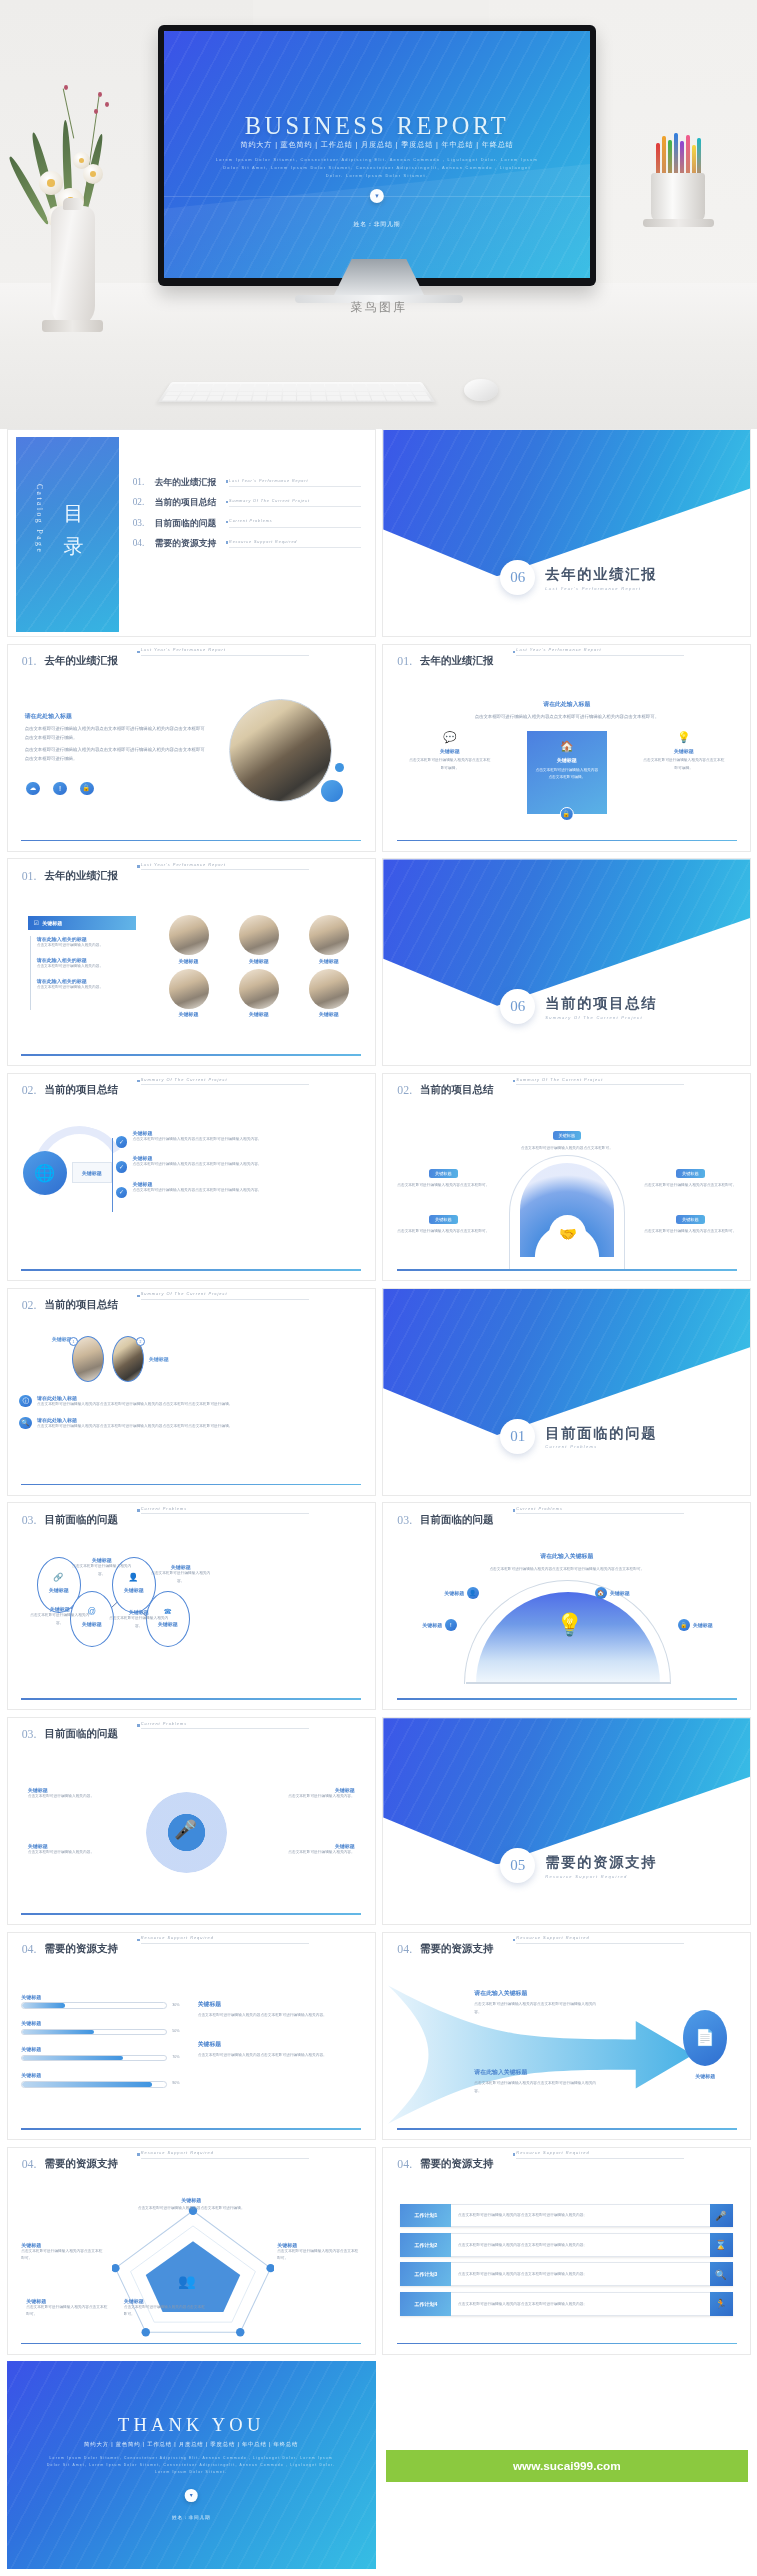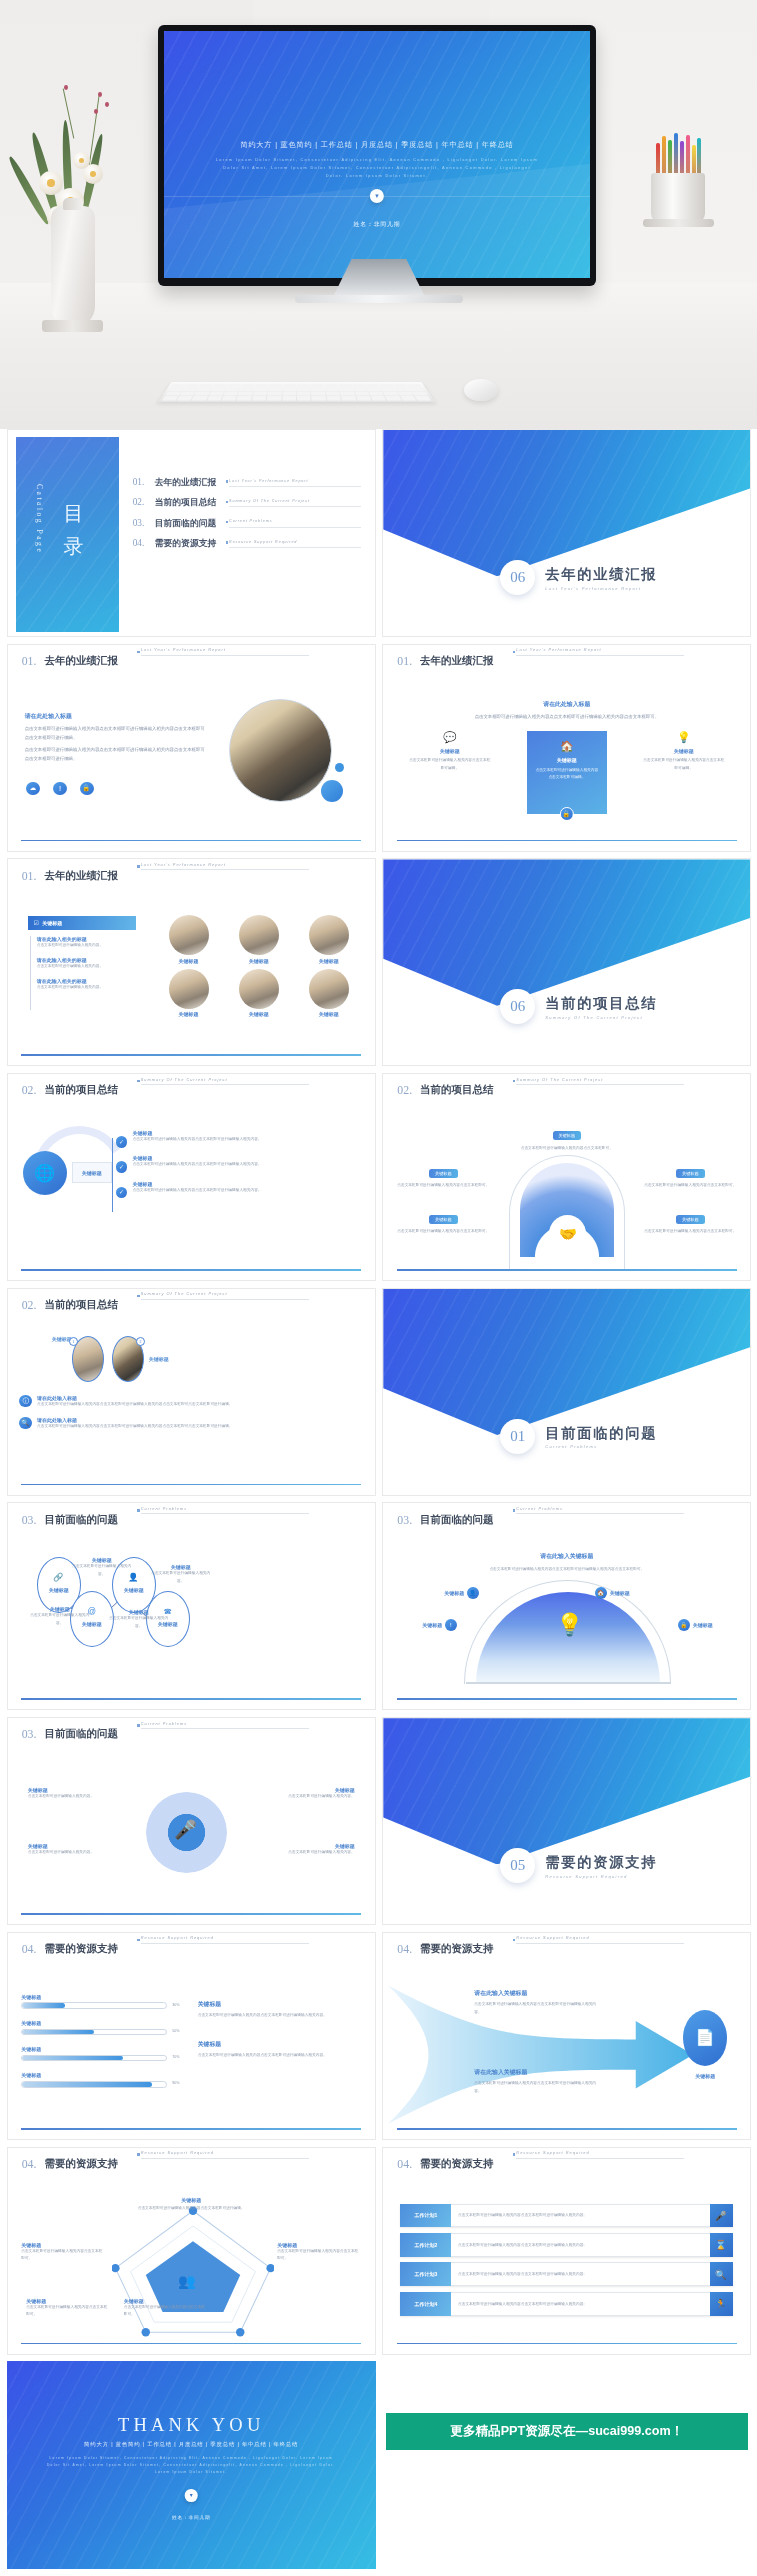--- a/index.html
+++ b/index.html
@@ -234,30 +234,32 @@
     <div class="pen" style="left:50px;height:45px;background:linear-gradient(180deg,#f05a8f,#c98a5e);"></div>
     <div class="pen" style="left:56px;height:35px;background:linear-gradient(180deg,#f5d742,#c98a5e);"></div>
     <div class="pen" style="left:61px;height:42px;background:linear-gradient(180deg,#1fb6c4,#c98a5e);"></div>
     <div class="cup"></div>
     <div class="cup-saucer"></div>
   </div>
 
   <div class="monitor">
     <div class="mon-frame">
       <div class="mon-screen">
+        <div class="scr-title">BUSINESS  REPORT</div>
         <div class="scr-sub">简约大方 | 蓝色简约 | 工作总结 | 月度总结 | 季度总结 | 年中总结 | 年终总结</div>
         <div class="scr-para">Lorem Ipsum Dolor Sitamet, Consectetuer Adipiscing Elit. Aenean Commodo , Ligulaeget Dolor. Lorem Ipsum Dolor Sit Amet, Lorem Ipsum Dolor Sitamet, Consectetuer Adipiscingelit, Aenean Commodo , Ligulaeget Dolor. Lorem Ipsum Dolor Sitamet.</div>
         <div class="scr-line"></div>
         <div class="scr-dot">▾</div>
         <div class="scr-name">姓名：非同儿期</div>
       </div>
     </div>
   </div>
   <div class="mon-stand"></div>
   <div class="mon-foot"></div>
+  <div class="hero-watermark">菜鸟图库</div>
 
   <div class="kbd">
     <div class="kbd-keys">
       <i></i>
         <i></i>
         <i></i>
         <i></i>
         <i></i>
         <i></i>
         <i></i>
@@ -918,18 +920,18 @@
   <div class="row">
     <div class="ty">
       <div class="ty-t">THANK  YOU</div>
       <div class="ty-s">简约大方 | 蓝色简约 | 工作总结 | 月度总结 | 季度总结 | 年中总结 | 年终总结</div>
       <div class="ty-p">Lorem Ipsum Dolor Sitamet, Consectetuer Adipiscing Elit. Aenean Commodo , Ligulaeget Dolor. Lorem Ipsum Dolor Sit Amet, Lorem Ipsum Dolor Sitamet, Consectetuer Adipiscingelit, Aenean Commodo , Ligulaeget Dolor. Lorem Ipsum Dolor Sitamet.</div>
       <div class="ty-d">▾</div>
       <div class="ty-n">姓名：非同儿期</div>
     </div>
 
     <div class="promo">
-      <div class="promo-a">更多精品PPT资源尽在—sucai999.com！</div>
+      <div class="promo-b">www.sucai999.com</div>
     </div>
   </div>
 
 </div>
 
 
 </body></html>

